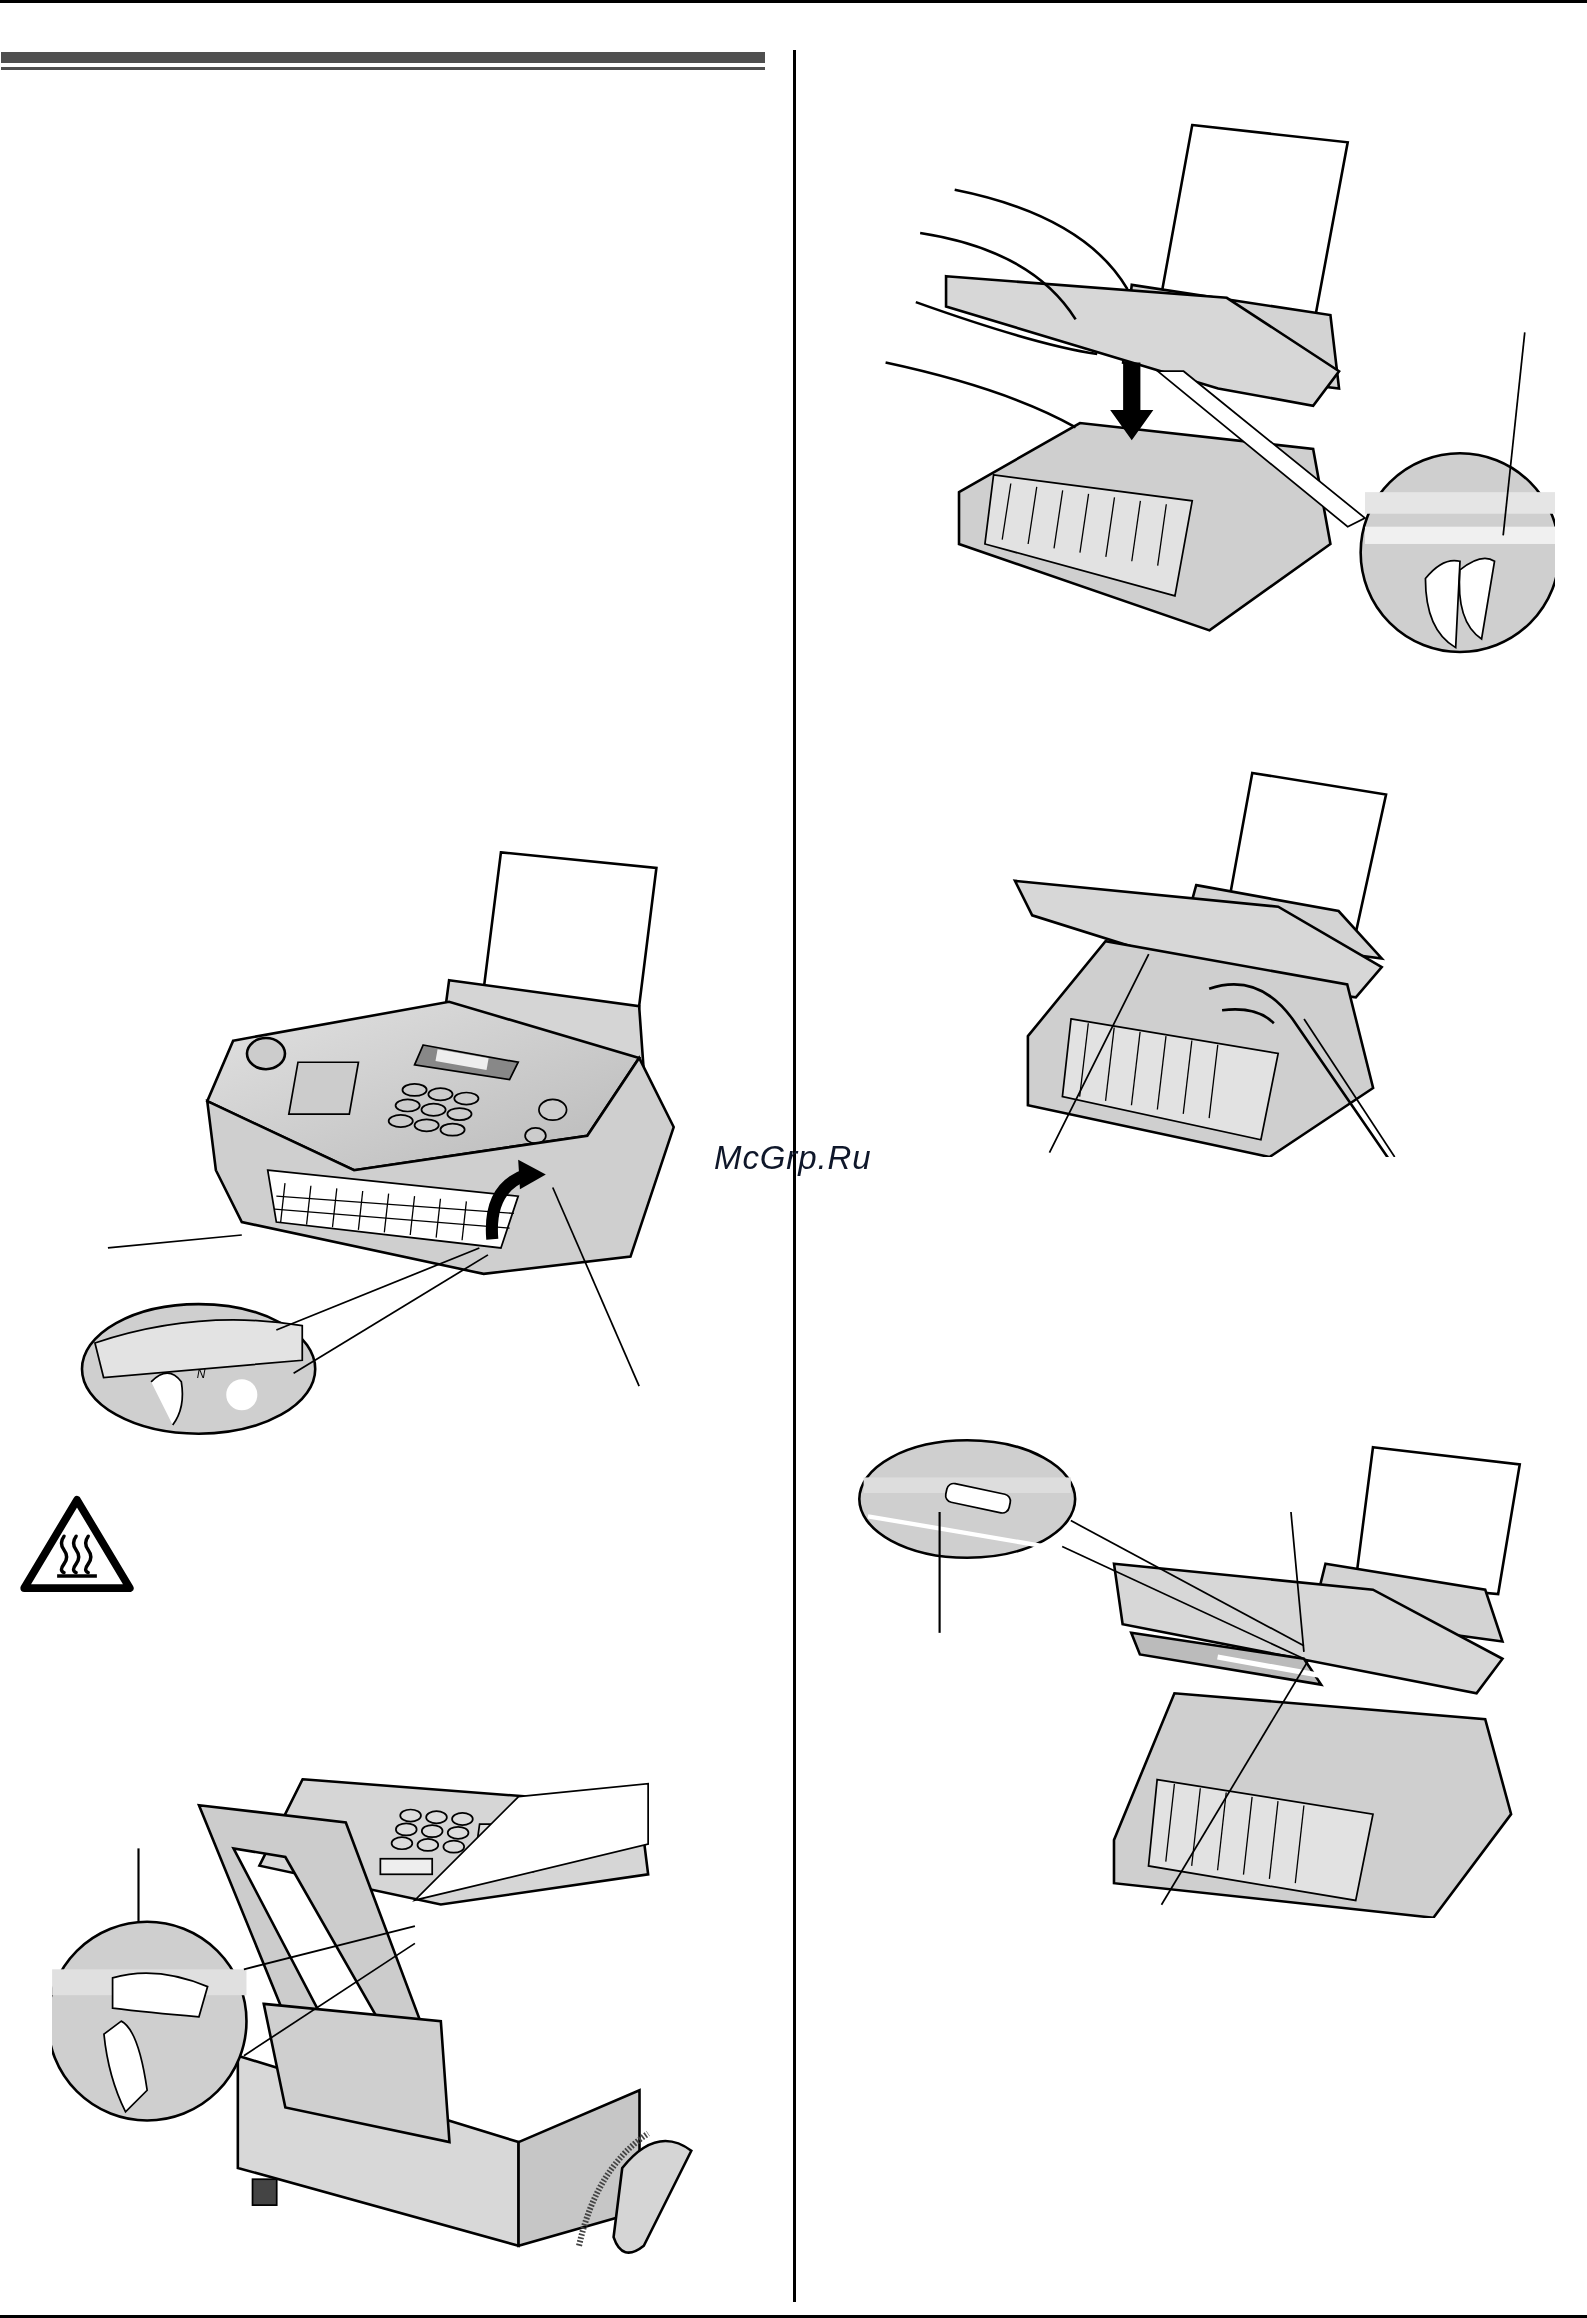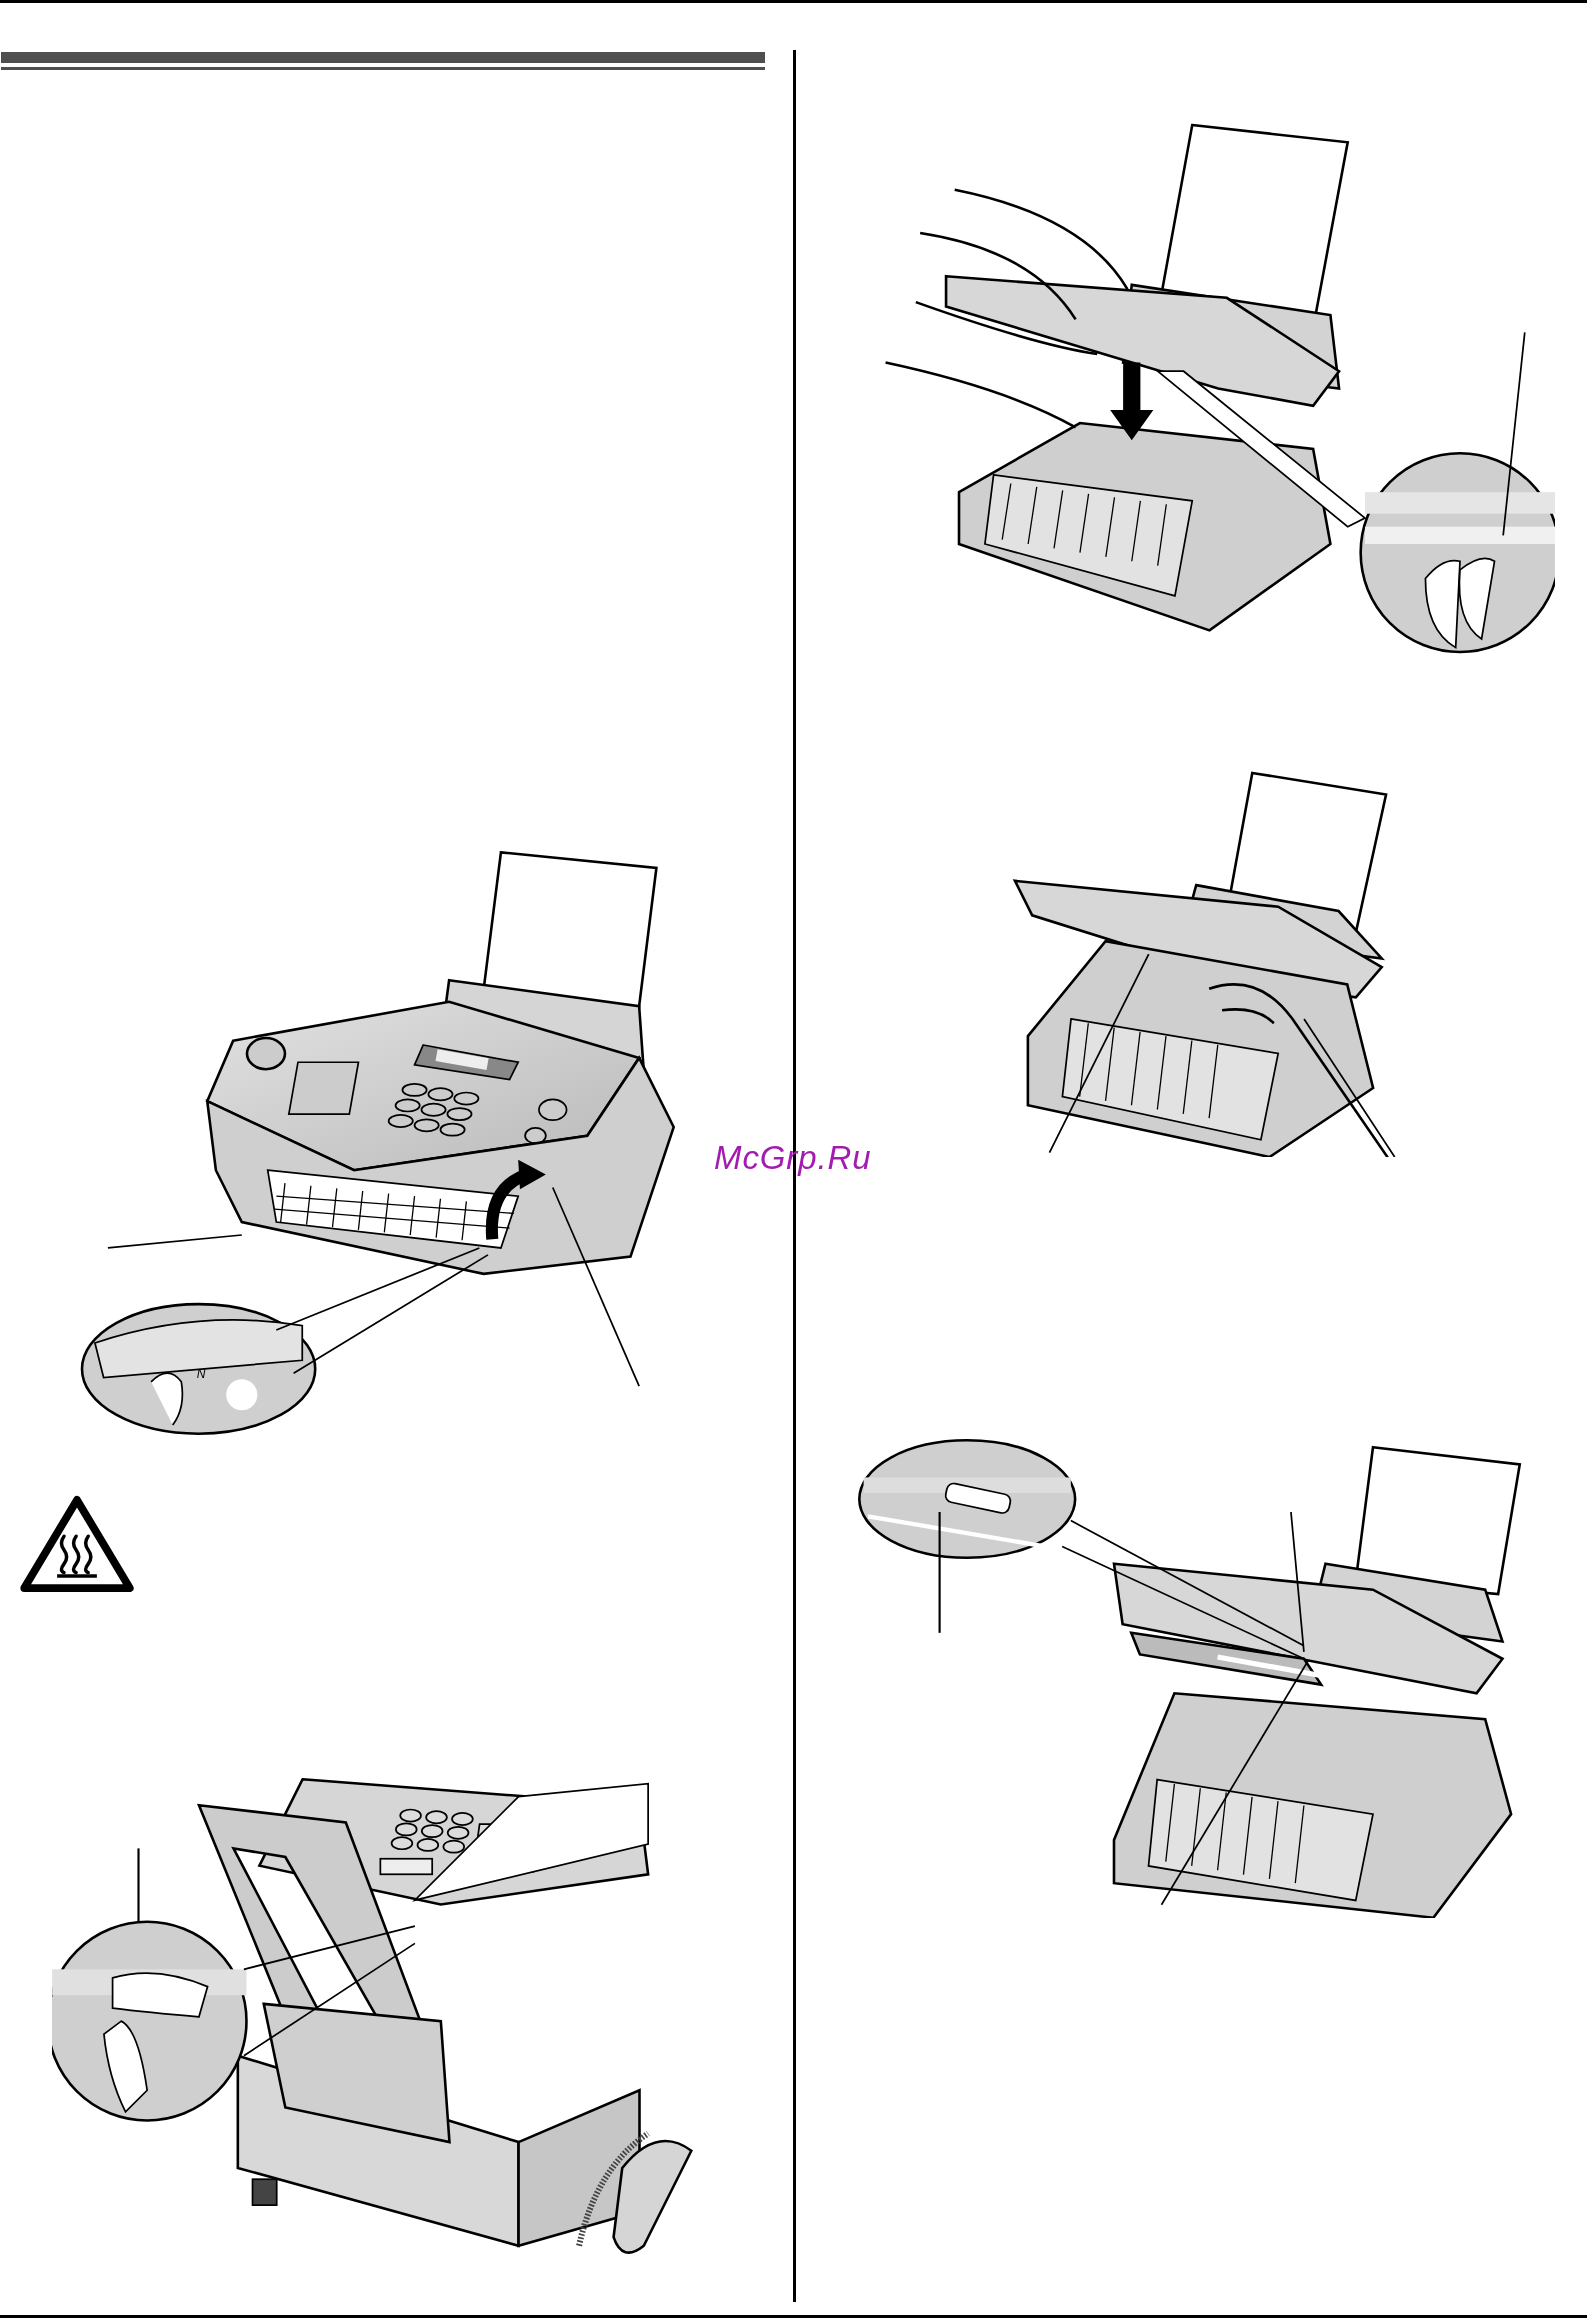--- a/index.html
+++ b/index.html
@@ -5,21 +5,21 @@
   html, body { margin: 0; padding: 0; background: #ffffff; }
   body { width: 1588px; height: 2319px; position: relative; overflow: hidden;
          font-family: "Liberation Sans", sans-serif; color: #000; }
   .abs { position: absolute; }
   .top-rule { left: 0; top: 0; width: 1588px; height: 2.6px; background: #000; }
   .bottom-rule { left: 0; top: 2315px; width: 1588px; height: 3.5px; background: #000; }
   .col-divider { left: 793px; top: 50px; width: 2.6px; height: 2252px; background: #000; }
   .heading-bar { left: 0.9px; top: 52px; width: 764px; height: 11.2px; background: #4f4f4f; }
   .heading-underline { left: 0.9px; top: 67px; width: 764px; height: 2.6px; background: #4f4f4f; }
   .watermark { left: 714px; top: 1139px; font-size: 33px; font-style: italic;
-               color: #a21caf; letter-spacing: 0.9px; white-space: nowrap; }
+               color: #0f172a; letter-spacing: 0.9px; white-space: nowrap; }
   .fig { position: absolute; }
   .fig svg { display: block; width: 100%; height: 100%; }
   .warn { left: 19px; top: 1493px; width: 116px; height: 102px; }
 </style>
 </head>
 <body>
 
 <div class="abs top-rule"></div>
 <div class="abs heading-bar"></div>
 <div class="abs heading-underline"></div>

